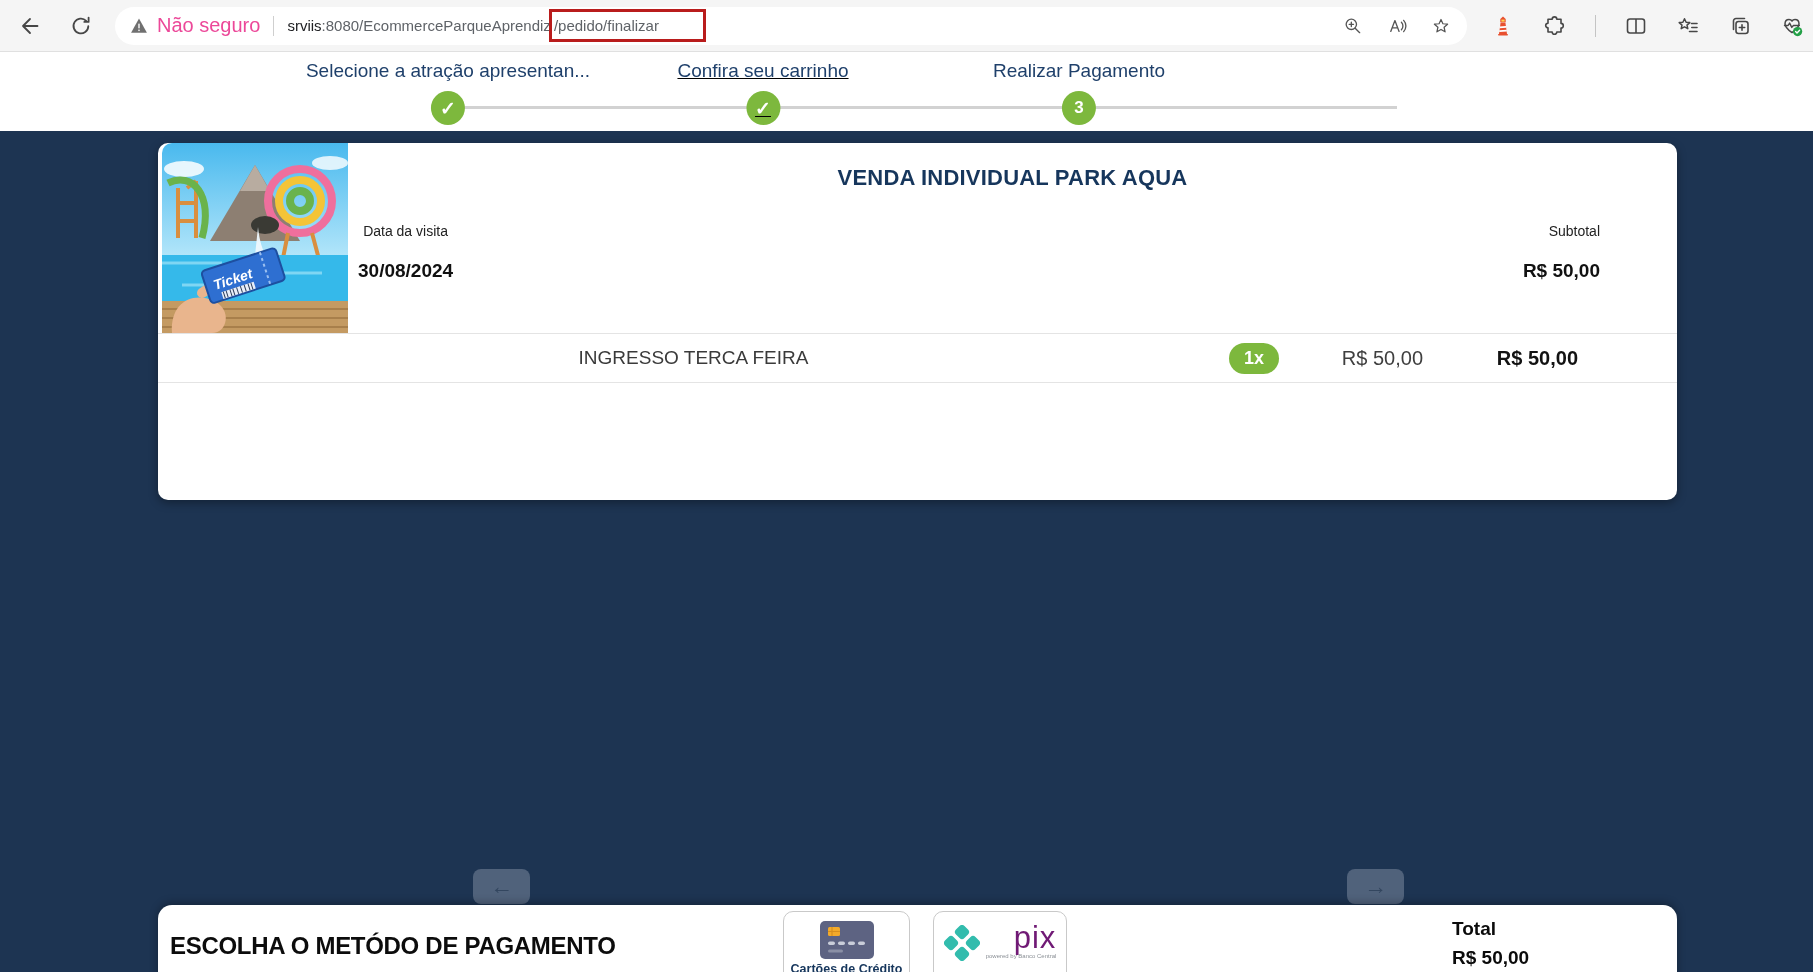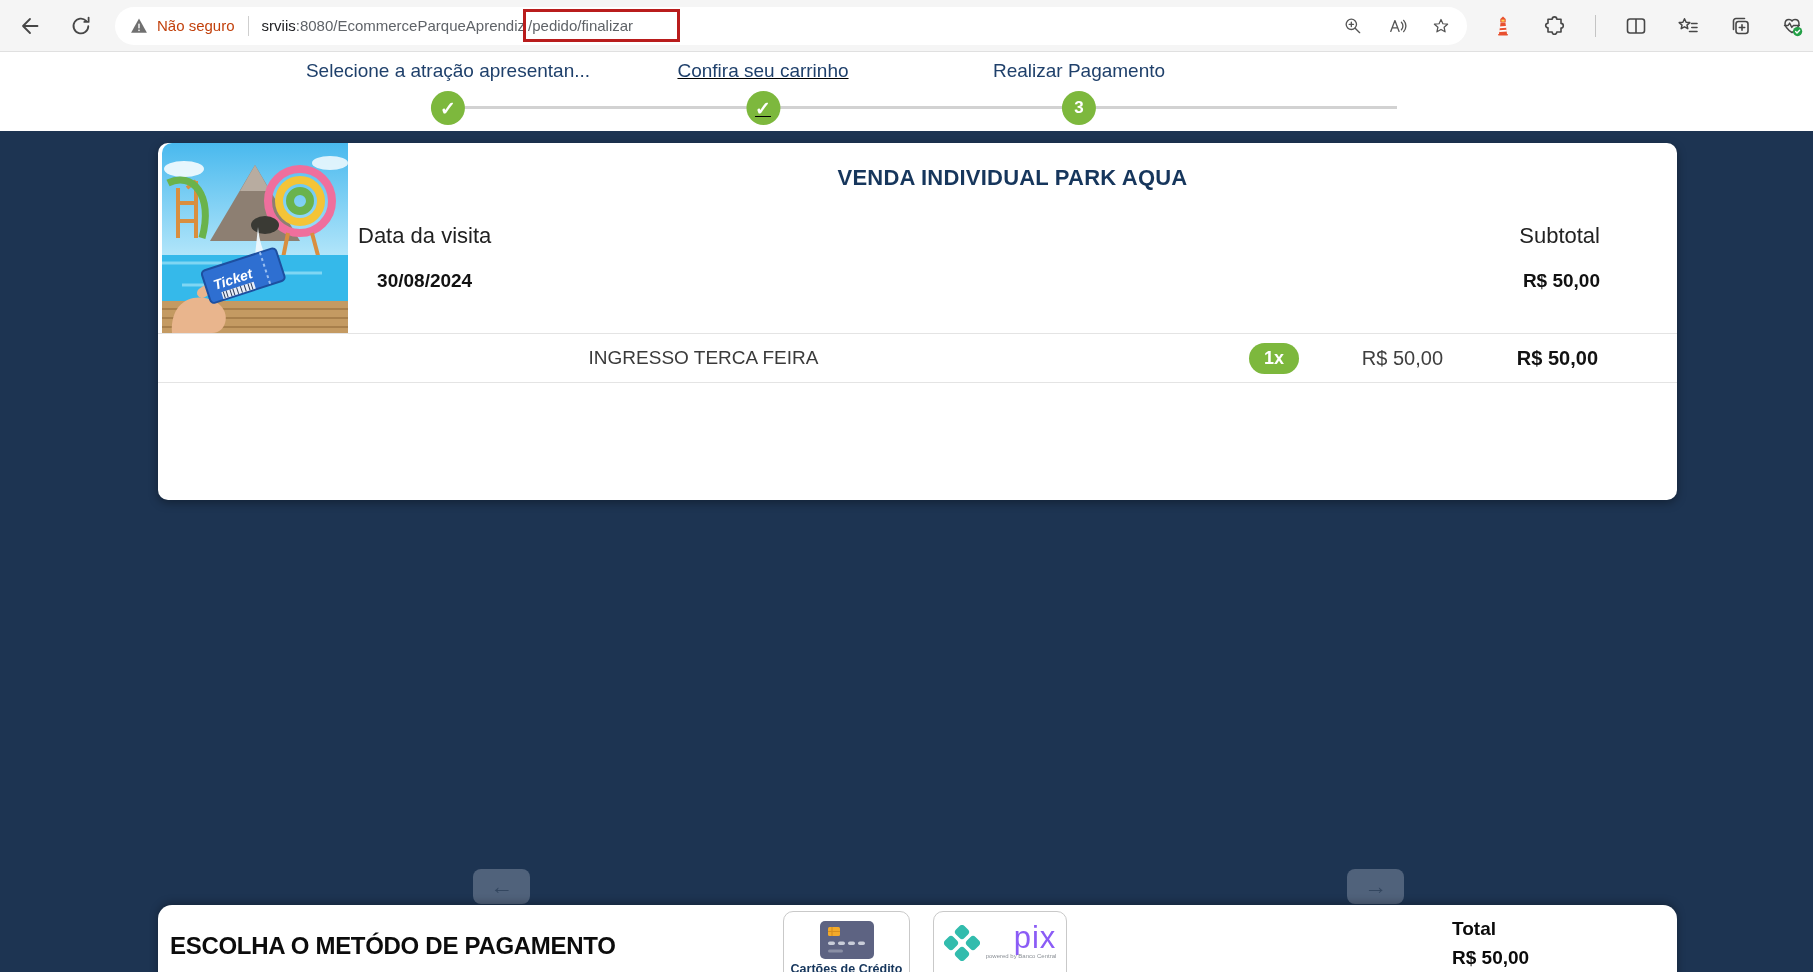--- a/index.html
+++ b/index.html
@@ -9,21 +9,21 @@
 
   
   .toolbar { position:absolute; top:0; left:0; width:100%; height:52px; background:#f5f5f5;
              display:flex; align-items:center; border-bottom:1px solid #e0e0e0; }
   .tb-icon { width:24px; height:24px; flex:none; display:block; cursor:pointer; }
   .tb-back { margin-left:18px; }
   .tb-refresh { margin-left:27px; }
   .url-pill { margin-left:22px; width:1352px; height:38px; background:#fff; border-radius:19px;
               display:flex; align-items:center; padding:0 16px 0 14px; }
   .pill-icon { width:20px; height:20px; flex:none; }
-  .security-text { font-size:15px; color:#c2410c; margin-left:8px; white-space:nowrap; }
+  .security-text { font-size:20px; color:#ec4899; margin-left:8px; white-space:nowrap; }
   .pill-divider { width:1px; height:20px; background:#cfcfcf; margin:0 13px; }
   .url-text { font-size:15px; white-space:nowrap; display:flex; align-items:center; }
   .url-host { color:#202124; }
   .url-path { color:#5f6368; }
   .url-hl { color:#5f6368; display:inline-block; border:3px solid #b91c1c;
             padding:5px 44px 5px 2px; margin-left:-2px; }
   .pill-spacer { flex:1; }
   .pill-right { display:flex; align-items:center; gap:24px; }
   .tb-right { display:flex; align-items:center; margin-left:24px; gap:28px; }
   .tb-divider { width:1px; height:22px; background:#c4c4c4; }
@@ -42,26 +42,26 @@
   .step-done .step-circle { font-size:19px; }
 
   
   .order-card { position:absolute; left:158px; top:143px; width:1519px; height:357px;
                 background:#fff; border-radius:10px; box-shadow:0 3px 10px rgba(0,0,0,.35); }
   .thumb { position:absolute; left:4px; top:0; width:186px; height:190px;
            border-radius:10px 0 0 0; overflow:hidden; }
   .card-title { position:absolute; left:190px; right:0; top:22px; text-align:center;
                 font-weight:bold; font-size:22px; color:#16365c; letter-spacing:.2px; }
   .visit { position:absolute; left:200px; top:80px; text-align:center; }
-  .kv-label { font-size:22px; color:#222; }
+  .kv-label { font-size:14px; color:#222; }
   .kv-value { font-size:19px; font-weight:bold; color:#111; margin-top:21px; }
   .subtotal { position:absolute; right:77px; top:80px; text-align:right; }
   .item-row { position:absolute; left:0; right:0; top:190px; height:50px;
               border-top:1px solid #e4e4e4; border-bottom:1px solid #e4e4e4;
-              display:flex; align-items:center; padding:0 79px 0 0; background:#fff; }
+              display:flex; align-items:center; padding:0 99px 0 0; background:#fff; }
   .item-name { flex:1; text-align:center; font-size:19px; color:#3a3a3a; }
   .qty-badge { flex:none; width:50px; height:31px; border-radius:16px; background:#7db83d;
                color:#fff; font-weight:bold; font-size:18px;
                display:flex; align-items:center; justify-content:center; }
   .unit-price { flex:none; width:120px; text-align:right; font-size:20px; color:#3f3f3f; margin-left:24px; }
   .item-total { flex:none; width:130px; text-align:right; font-size:20px; font-weight:bold;
                 color:#121212; margin-left:25px; }
 
   
   .nav-arrow { position:absolute; top:869px; width:57px; height:35px; border-radius:8px;
@@ -76,21 +76,21 @@
                  color:#0c0c0c; letter-spacing:-.3px; white-space:nowrap; }
   .method { position:absolute; top:6px; height:84px; background:#fff; border:1px solid #c9c9c9;
             border-radius:10px; cursor:pointer; }
   .method-card { left:625px; width:127px; }
   .method-pix { left:775px; width:134px; display:flex; align-items:flex-start;
                 justify-content:center; padding-top:13px; gap:6px; }
   .cc-icon-wrap { display:flex; justify-content:center; margin-top:9px; }
   .method-label { position:absolute; left:0; right:0; top:50px; text-align:center;
                   font-size:12.5px; font-weight:bold; color:#16365c; }
   .pix-col { display:flex; flex-direction:column; align-items:flex-end; }
-  .pix-text { font-size:31px; color:#8b5cf6; line-height:.85; letter-spacing:1px; }
+  .pix-text { font-size:31px; color:#701a75; line-height:.85; letter-spacing:1px; }
   .pix-sub { font-size:6px; color:#8b9096; margin-top:2px; white-space:nowrap; }
   .total-block { position:absolute; left:1294px; top:13px; }
   .total-label { font-size:19px; font-weight:bold; color:#0b0b0b; }
   .total-value { font-size:19px; font-weight:bold; color:#0b0b0b; margin-top:7px; }
 </style>
 </head>
 <body>
 
 <div class="screen">
 

